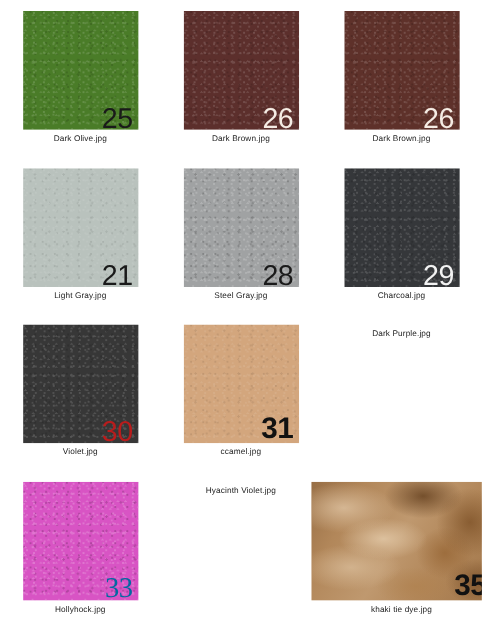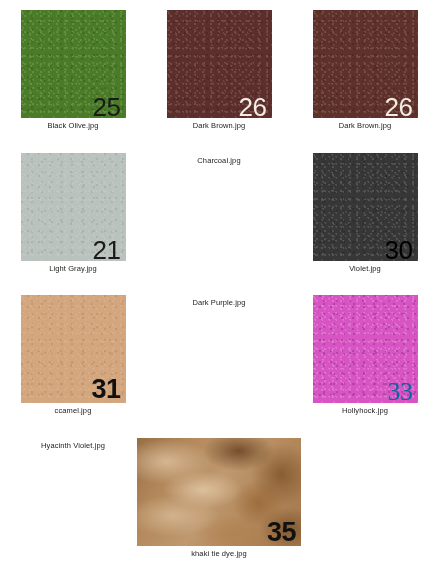--- a/index.html
+++ b/index.html
@@ -104,21 +104,21 @@
 <body>
 
 <div id="swatch-grid">
     <div class="swatch-cell">
       <div class="swatch-chip">
         <div class="chip-texture" style="background: rgb(74, 124, 40);">
           <div class="grain"></div>
         </div>
         <div class="chip-number" style="color: rgb(26, 26, 26);">25</div>
       </div>
-      <div class="swatch-label">Black Olive.jpg</div>
+      <div class="swatch-label">Dark Olive.jpg</div>
     </div>
     <div class="swatch-cell">
       <div class="swatch-chip">
         <div class="chip-texture" style="background: rgb(92, 47, 44);">
           <div class="grain"></div>
         </div>
         <div class="chip-number" style="color: rgb(245, 236, 228);">26</div>
       </div>
       <div class="swatch-label">Dark Brown.jpg</div>
     </div>
@@ -134,28 +134,43 @@
     <div class="swatch-cell">
       <div class="swatch-chip">
         <div class="chip-texture" style="background: rgb(185, 194, 189);">
           <div class="grain soft"></div>
         </div>
         <div class="chip-number" style="color: rgb(26, 26, 26);">21</div>
       </div>
       <div class="swatch-label">Light Gray.jpg</div>
     </div>
     <div class="swatch-cell">
+      <div class="swatch-chip">
+        <div class="chip-texture" style="background: rgb(160, 162, 163);">
+          <div class="grain strong"></div>
+        </div>
+        <div class="chip-number" style="color: rgb(26, 26, 26);">28</div>
+      </div>
+      <div class="swatch-label">Steel Gray.jpg</div>
+    </div>
+    <div class="swatch-cell">
+      <div class="swatch-chip">
+        <div class="chip-texture" style="background: rgb(53, 55, 58);">
+          <div class="grain"></div>
+        </div>
+        <div class="chip-number" style="color: rgb(242, 242, 242);">29</div>
+      </div>
       <div class="swatch-label">Charcoal.jpg</div>
     </div>
     <div class="swatch-cell">
       <div class="swatch-chip">
         <div class="chip-texture" style="background: rgb(55, 55, 55);">
           <div class="grain"></div>
         </div>
-        <div class="chip-number" style="color: #000000;">30</div>
+        <div class="chip-number" style="color: #b91c1c;">30</div>
       </div>
       <div class="swatch-label">Violet.jpg</div>
     </div>
     <div class="swatch-cell">
       <div class="swatch-chip">
         <div class="chip-texture" style="background: rgb(211, 166, 125);">
           <div class="grain soft"></div>
         </div>
         <div class="chip-number bold" style="color: rgb(17, 17, 17);">31</div>
       </div>

